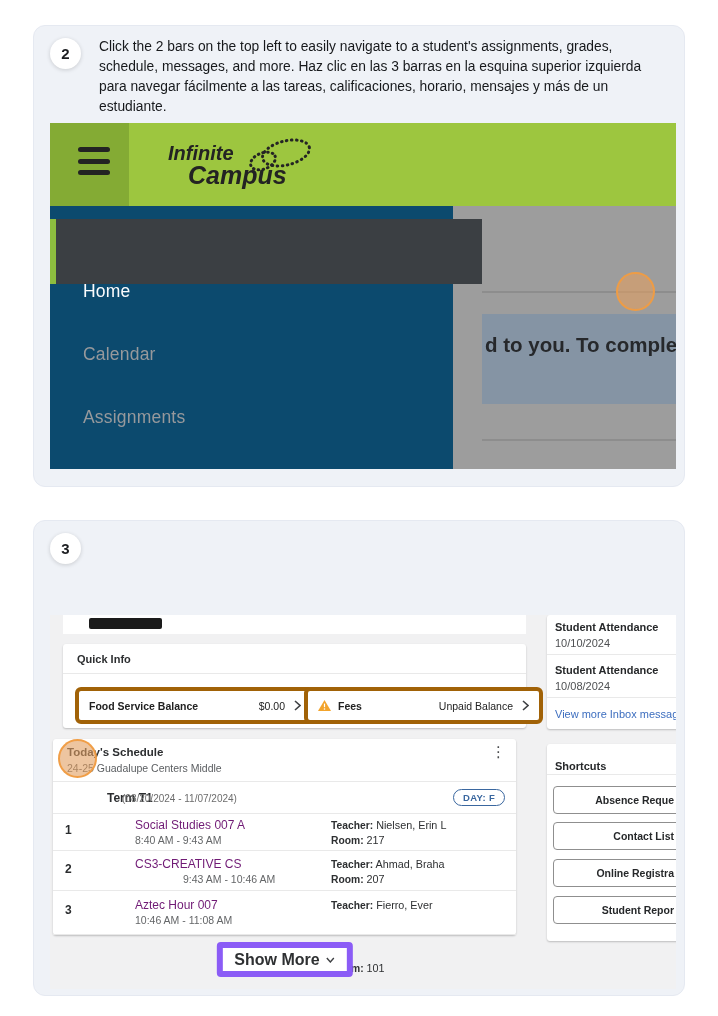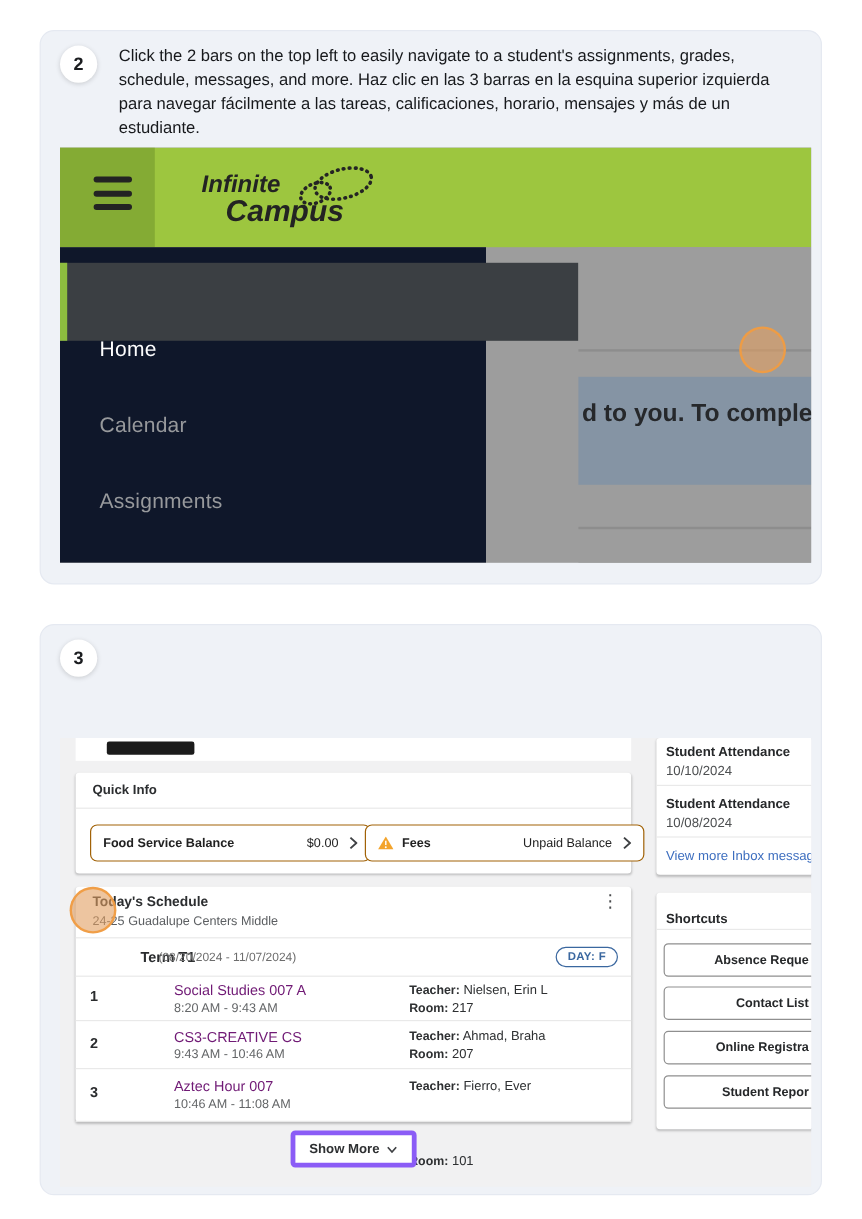--- a/index.html
+++ b/index.html
@@ -22,60 +22,60 @@
   .shot{position:absolute;left:16px;overflow:hidden;}
   #shot1{top:97px;width:626px;height:346px;background:#9d9d9d;}
   #shot2{top:94px;width:626px;height:374px;background:#f1f1f2;}
 
   
   .ss1-header{left:0;top:0;width:626px;height:83px;background:#9dc63f;}
   .ss1-menublock{left:0;top:0;width:79px;height:83px;background:#84ab34;}
   .hamburger{left:28px;top:24px;width:32px;height:28px;display:flex;flex-direction:column;justify-content:space-between;cursor:pointer;}
   .hamburger i{display:block;height:5px;background:#232323;border-radius:2.5px;}
   .logo-svg{left:112px;top:10px;}
-  .drawer{left:0;top:83px;width:355px;height:263px;background:#0f172a;padding-left:16px;}
+  .drawer{left:0;top:83px;width:403px;height:263px;background:#0c4a6e;padding-left:16px;}
   .home-row{left:0;top:13px;width:432px;height:65px;background:#3b3f43;}
   .home-bar{left:0;top:13px;width:6px;height:65px;background:#8dbd3f;}
   .menu-item{position:absolute;left:33px;font-size:17.5px;color:#97999c;letter-spacing:.2px;cursor:pointer;}
   .menu-item.active{color:#fcfcfd;}
   .overlay{left:432px;top:83px;width:194px;height:263px;background:#9d9d9d;}
   .ov-line{position:absolute;left:0;width:194px;height:2px;background:#8d8d8d;}
   .ov-bluerow{position:absolute;left:0;top:108px;width:194px;height:90px;background:#8594a4;padding:15px 0 0 3px;box-sizing:border-box;}
   .ov-text{font-size:20.5px;line-height:31px;font-weight:bold;color:#26282b;white-space:nowrap;}
   .click-circle{position:absolute;width:35px;height:35px;border-radius:50%;
     background:rgba(225,158,97,.6);border:2.5px solid rgba(240,156,66,.95);z-index:30;}
 
   
   .wcard{position:absolute;background:#fff;border-radius:3px;box-shadow:0 1px 2px rgba(0,0,0,.22);}
   .topstrip{left:13px;top:0;width:463px;height:19px;background:#fff;}
   .blacktab{left:26px;top:3px;width:73px;height:11px;background:#1b1b1b;border-radius:2px;}
   .divider{position:absolute;left:0;width:100%;height:1px;background:#e9e9e9;}
   .ctitle{position:absolute;left:14px;font-size:11px;font-weight:bold;color:#2c2e30;}
-  .pillbox{position:absolute;height:29px;border:1px solid #a16207;border-radius:6px;background:#fff;
+  .pillbox{position:absolute;height:29px;border:4px solid #a16207;border-radius:6px;background:#fff;
     display:flex;align-items:center;padding:0 10px;cursor:pointer;}
   .pb-label{font-size:10.5px;font-weight:bold;color:#222;}
   .pb-value{font-size:10.5px;font-weight:normal;color:#222;margin-left:auto;}
   .pb-chev{margin-left:9px;display:flex;}
   .warn{margin-right:7px;display:flex;}
   .kebab{position:absolute;right:10px;top:5px;font-size:15px;color:#4a4c4e;line-height:15px;cursor:pointer;}
   .subtitle{position:absolute;left:14px;top:23px;font-size:10.5px;color:#5b5e61;}
   .term-label{position:absolute;left:14px;top:52px;font-size:12px;font-weight:bold;color:#2b2d2f;margin-left:40px;}
   .term-dates{position:absolute;left:69px;top:54px;font-size:10px;color:#6d6d6d;}
   .day-pill{position:absolute;right:11px;top:50px;padding:2px 9px;border:1.5px solid #3a679f;border-radius:11px;
     font-size:9.5px;font-weight:bold;color:#3a679f;background:#fff;letter-spacing:.3px;}
   .srow{position:absolute;left:0;width:463px;}
   .pnum{position:absolute;left:12px;top:10px;font-size:12px;font-weight:bold;color:#2a2c2e;width:20px;}
   .course{position:absolute;left:82px;top:5px;font-size:12px;color:#701a75;text-decoration:none;cursor:pointer;}
   .time{position:absolute;left:82px;top:21px;font-size:10.5px;color:#646668;}
   .tline{position:absolute;left:278px;top:6px;font-size:10.8px;color:#2e3032;}
   .rline{position:absolute;left:278px;top:21px;font-size:10.8px;color:#2e3032;}
   .blab{font-weight:bold;font-size:10.3px;}
   .showmore{position:absolute;left:50%;transform:translateX(-50%);top:203px;height:23px;background:#fff;
-    border:4px solid #8b5cf6;border-radius:4px;display:flex;align-items:center;gap:6px;padding:0 12px;
-    font-size:11px;font-weight:bold;color:#2e3032;cursor:pointer;}
+    border:6px solid #8b5cf6;border-radius:4px;display:flex;align-items:center;gap:6px;padding:0 12px;
+    font-size:16px;font-weight:bold;color:#2e3032;cursor:pointer;}
   .sidebar{position:absolute;left:497px;top:0;width:200px;}
   .sb-title{position:absolute;left:8px;font-size:11px;font-weight:bold;color:#26282a;}
   .sb-date{position:absolute;left:8px;font-size:11px;color:#4e5052;}
   .sb-link{position:absolute;left:8px;font-size:11px;color:#3d6ebf;cursor:pointer;white-space:nowrap;}
   .scut-btn{position:absolute;left:6px;width:186px;height:28px;background:#fff;border:1px solid #8f8f8f;border-radius:4px;
     display:flex;align-items:center;justify-content:flex-end;padding-right:64px;box-sizing:border-box;
     font-size:10.5px;font-weight:bold;color:#26282a;cursor:pointer;white-space:nowrap;}
 </style>
 </head>
 <body>
@@ -163,44 +163,44 @@
         <span class="pb-label">Fees</span>
         <span class="pb-value">Unpaid Balance</span>
         <span class="pb-chev">
           <svg width="7" height="11" viewBox="0 0 7 11">
               <polyline points="1,1 6,5.5 1,10" fill="none" stroke="#3f4144" stroke-width="1.6"></polyline>
             </svg>
         </span>
       </div>
     </div>
 
-    <div class="wcard" style="left:13px;top:124px;width:463px;height:196px;">
+    <div class="wcard" style="left:3px;top:124px;width:463px;height:196px;">
       <div class="ctitle" style="top:7px;font-size:11.5px;">Today's Schedule</div>
       <div class="subtitle">24-25 Guadalupe Centers Middle</div>
       <div class="kebab">⋮</div>
       <div class="divider" style="top:42px;"></div>
 
       <div class="term-label">Term T1</div>
       <div class="term-dates">(08/20/2024 - 11/07/2024)</div>
       <div class="day-pill">DAY: F</div>
       <div class="divider" style="top:74px;"></div>
 
       <div class="srow" style="top:74px;height:37px;">
         <span class="pnum">1</span>
         <a class="course">Social Studies 007 A</a>
-        <span class="time">8:20 AM - 9:43 AM</span>
+        <span class="time">8:40 AM - 9:43 AM</span>
         <span class="tline"><span class="blab">Teacher:</span> <span>Nielsen, Erin L</span></span>
         <span class="rline"><span class="blab">Room:</span> <span>217</span></span>
       </div>
       <div class="divider" style="top:111px;"></div>
 
       <div class="srow" style="top:111px;height:40px;">
         <span class="pnum" style="top:12px;">2</span>
         <a class="course" style="top:7px;">CS3-CREATIVE CS</a>
-        <span class="time" style="top:23px;">9:43 AM - 10:46 AM</span>
+        <span class="time" style="top:23px;margin-left:48px;">9:43 AM - 10:46 AM</span>
         <span class="tline" style="top:8px;"><span class="blab">Teacher:</span> <span>Ahmad, Braha</span></span>
         <span class="rline" style="top:23px;"><span class="blab">Room:</span> <span>207</span></span>
       </div>
       <div class="divider" style="top:151px;"></div>
 
       <div class="srow" style="top:151px;height:44px;">
         <span class="pnum" style="top:13px;">3</span>
         <a class="course" style="top:8px;">Aztec Hour 007</a>
         <span class="time" style="top:24px;">10:46 AM - 11:08 AM</span>
         <span class="tline" style="top:9px;"><span class="blab">Teacher:</span> <span>Fierro, Ever</span></span>

